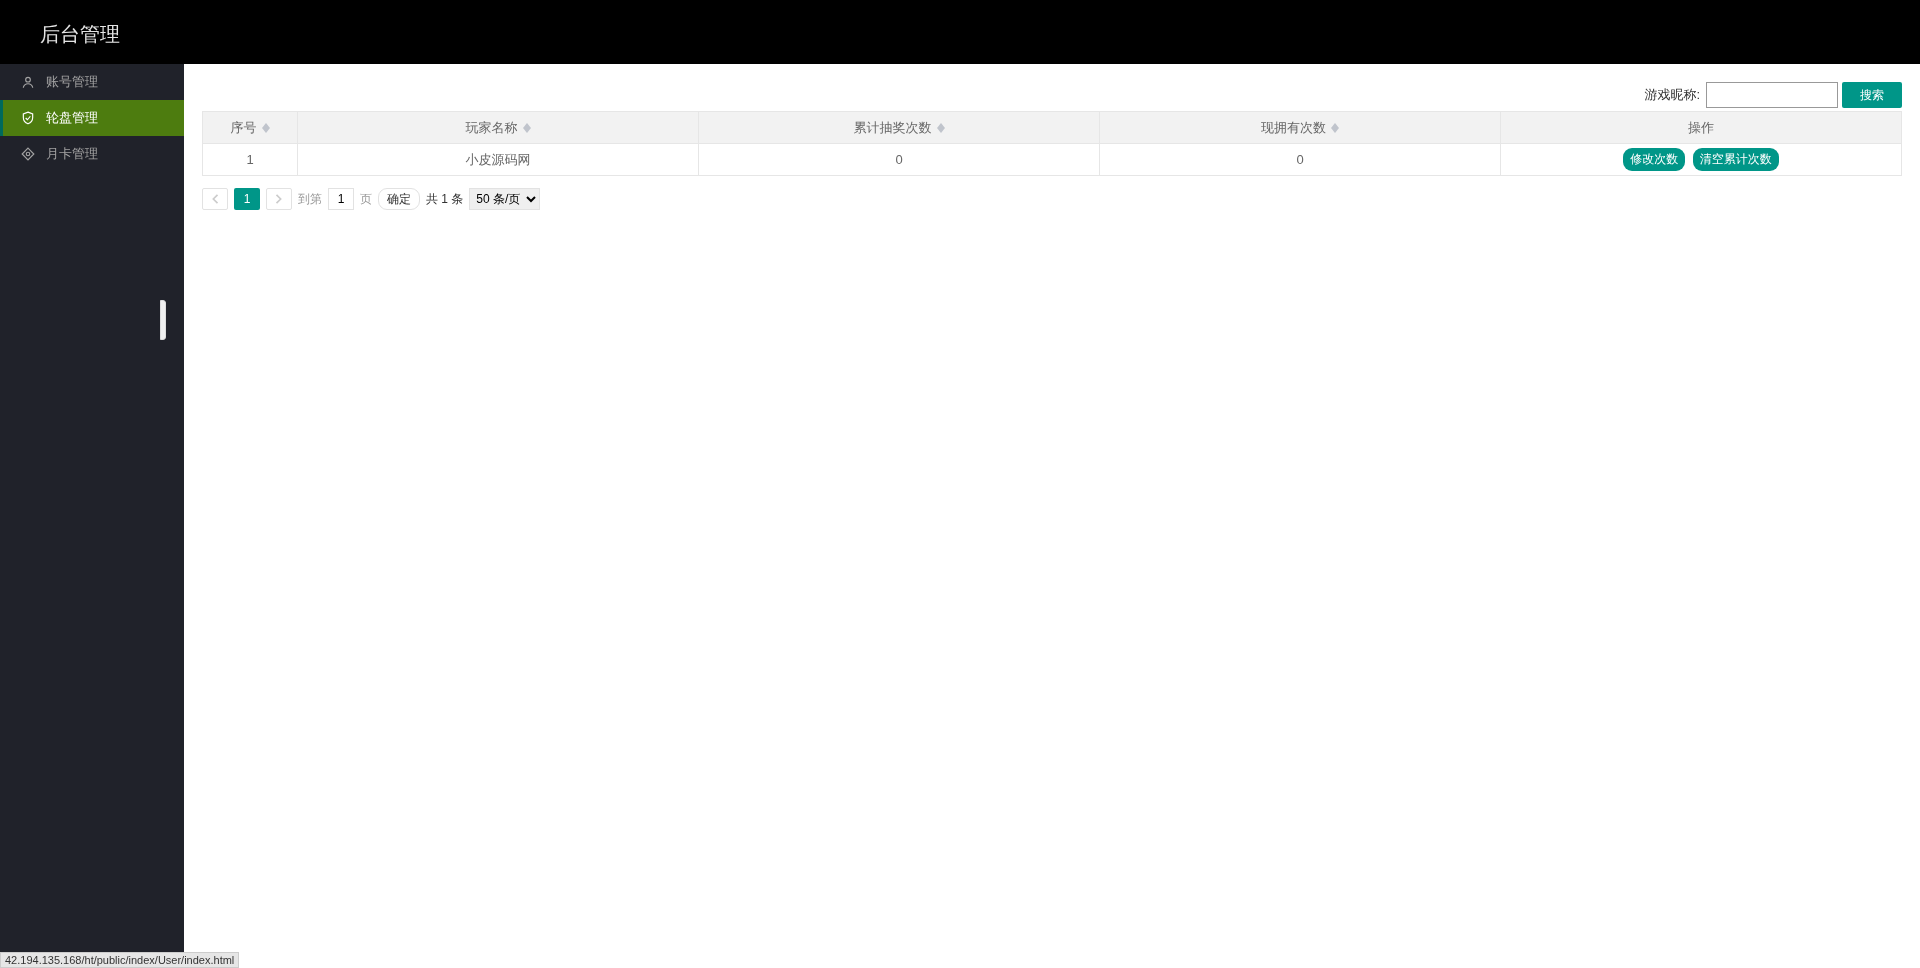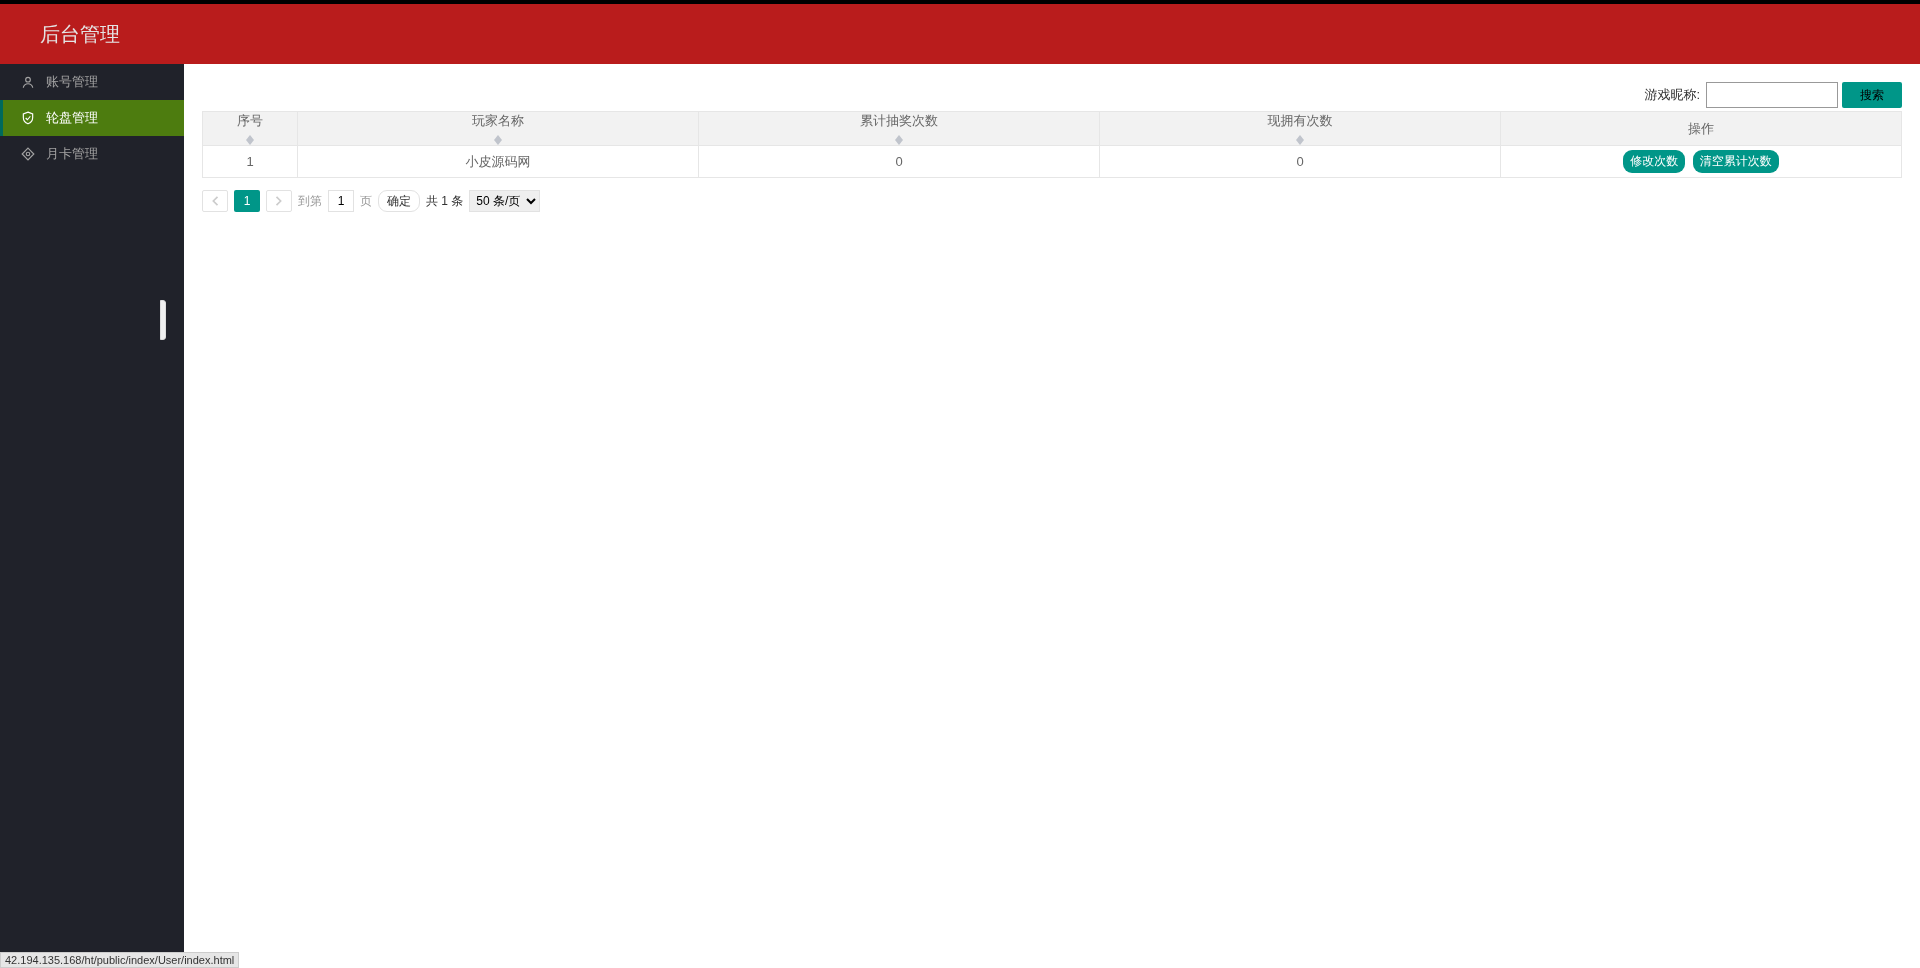--- a/index.html
+++ b/index.html
@@ -1,43 +1,43 @@
 <!DOCTYPE html>
 <html><head>
   <meta charset="utf-8">
   <style>
     * { margin: 0; padding: 0; box-sizing: border-box; }
     body { font-family: "Microsoft YaHei", Arial, sans-serif; font-size: 13px; color: #333; background: #fff; }
     
     .topbar-black { height: 4px; background: #000; }
-    .header { height: 60px; background: #b91c1c; display: flex; align-items: center; padding-left: 40px; }
+    .header { height: 60px; background: #000000; display: flex; align-items: center; padding-left: 40px; }
     .header-title { color: #e4e4e4; font-size: 20px; font-weight: 400; }
     
     .container { display: flex; height: calc(100vh - 52px); position: relative; }
     
     .sidebar { width: 184px; background: #20222a; flex-shrink: 0; position: relative; }
     .nav-item { display: flex; align-items: center; height: 36px; padding-left: 20px; color: #a2a2a2; cursor: pointer; position: relative; }
     .nav-item.active { background: #4d7c0f; color: #fff; }
     .nav-item.active::before { content: ""; position: absolute; left: 0; top: 0; bottom: 0; width: 3px; background: #00695c; }
     .nav-icon { width: 16px; height: 16px; margin-right: 10px; display: inline-flex; align-items: center; justify-content: center; }
     .nav-icon svg { width: 14px; height: 14px; }
     
     .collapse-handle { position: absolute; left: 160px; top: 236px; width: 6px; height: 40px; background: #f0f0f0; border: 1px solid #ddd; border-radius: 0 3px 3px 0; cursor: pointer; z-index: 5; }
     
     .content { flex: 1; padding: 18px; overflow: auto; }
     
     .search-bar { display: flex; justify-content: flex-end; align-items: center; margin-bottom: 3px; }
     .search-label { color: #333; margin-right: 6px; font-size: 13px; }
     .search-input { width: 132px; height: 26px; border: 1px solid #999; padding: 0 6px; font-size: 12px; }
-    .search-btn { height: 26px; padding: 0 18px; background: #009688; color: #000000; border: none; border-radius: 2px; margin-left: 4px; cursor: pointer; font-size: 12px; }
+    .search-btn { height: 26px; padding: 0 18px; background: #009688; color: #ffffff; border: none; border-radius: 2px; margin-left: 4px; cursor: pointer; font-size: 12px; }
     
     .table { width: 100%; border-collapse: collapse; border: 1px solid #e6e6e6; }
     .table th { background: #f2f2f2; border: 1px solid #e6e6e6; height: 32px; font-weight: 400; color: #666; text-align: center; font-size: 13px; }
     .table td { border: 1px solid #e6e6e6; height: 32px; text-align: center; font-size: 13px; color: #666; }
-    .th-inner { display: inline-flex; align-items: center; justify-content: center; gap: 5px; flex-direction: column; }
+    .th-inner { display: inline-flex; align-items: center; justify-content: center; gap: 5px; }
     .sort-icons { display: inline-flex; flex-direction: column; line-height: 0; }
     .sort-icons svg { width: 8px; height: 5px; }
     
     .action-btn { display: inline-block; background: #009688; color: #fff; border: none; border-radius: 9px; padding: 3px 7px; font-size: 12px; cursor: pointer; margin: 0 2px; }
     
     .pagination { display: flex; align-items: center; margin-top: 12px; gap: 6px; font-size: 12px; color: #999; }
     .page-btn { width: 26px; height: 22px; border: 1px solid #e2e2e2; background: #fff; display: inline-flex; align-items: center; justify-content: center; cursor: pointer; border-radius: 2px; }
     .page-btn svg { width: 8px; height: 10px; }
     .page-num { min-width: 26px; height: 22px; background: #009688; color: #fff; display: inline-flex; align-items: center; justify-content: center; border-radius: 2px; cursor: pointer; padding: 0 6px; }
     .page-text { color: #999; }

